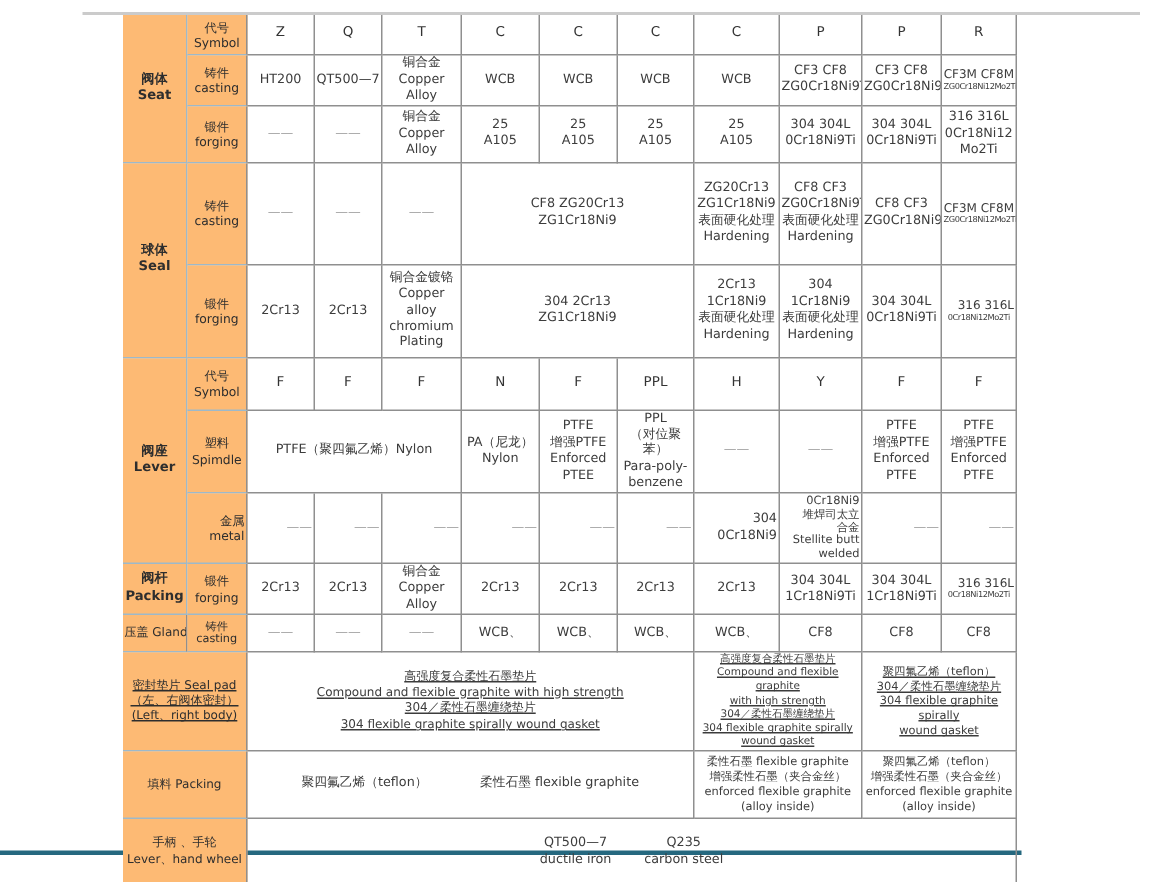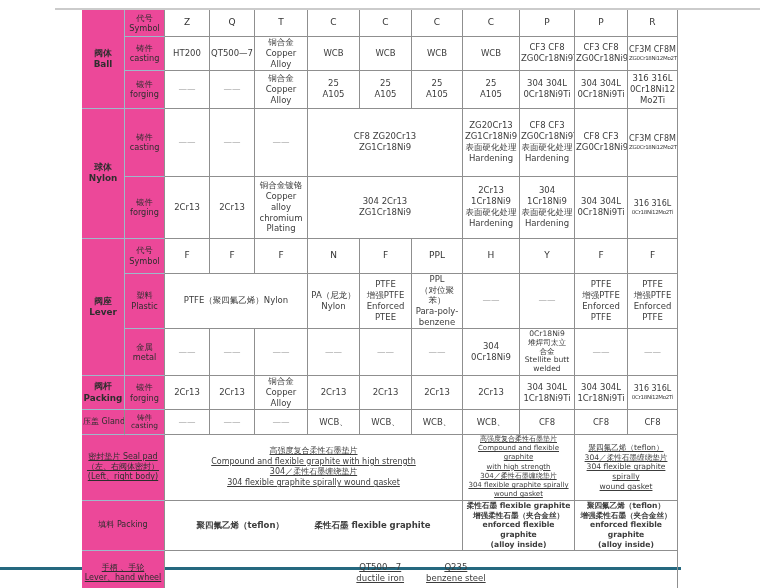--- a/index.html
+++ b/index.html
@@ -2,33 +2,33 @@
 <html><head>
 <meta charset="utf-8">
 <style>
   html,body{margin:0;padding:0;}
   body{width:778px;height:588px;background:#ffffff;font-family:"DejaVu Sans","Liberation Sans",sans-serif;color:#3c3c3c;}
   .page{position:relative;width:778px;height:588px;background:#ffffff;overflow:hidden;}
   .topline{position:absolute;left:55px;top:8px;width:705px;height:2px;background:#cbcbcb;}
   .bottomline{position:absolute;left:0px;top:567px;width:681px;height:3px;background:#25687f;}
   table.mat{position:absolute;left:82px;top:10px;width:596px;border-collapse:separate;border-spacing:0;table-layout:fixed;}
   td{padding:0 1px;text-align:center;vertical-align:middle;font-size:8.5px;line-height:1.28;white-space:pre-line;overflow:hidden;border-right:1px solid #8f8f8f;border-bottom:1px solid #8f8f8f;}
-  td.lab,td.grp{background:#ec4899;border-right:1px solid #9db9ca;border-bottom:1px solid #9db9ca;color:#2e2e2e;}
+  td.lab,td.grp{background:#fdba74;border-right:1px solid #9db9ca;border-bottom:1px solid #9db9ca;color:#2e2e2e;}
   td.lab{border-right:1px solid #8f8f8f;font-size:8.2px;}
   td.grp{font-weight:bold;font-size:8.8px;}
   td.grp.wide{font-weight:normal;font-size:8px;border-right:1px solid #8f8f8f;}
   td.hdr{font-size:9px;color:#333;}
   tr.r1 td{height:26px;} tr.r2 td{height:30px;} tr.r3 td{height:37px;}
   tr.r4 td{height:67px;} tr.r5 td{height:61px;} tr.r6 td{height:34px;}
-  tr.r7 td{height:49px;} tr.r8 td{height:46px;} tr.r9 td{height:33px;}
-  tr.r10 td{height:24px;} tr.r11 td{height:59px;text-decoration:underline;} tr.r12 td{height:44px;font-weight:bold;}
-  tr.r13 td{height:36px;border-bottom:none;text-decoration:underline;}
+  tr.r7 td{height:49px;} tr.r8 td{height:46px;text-align:right;} tr.r9 td{height:33px;}
+  tr.r10 td{height:24px;} tr.r11 td{height:59px;text-decoration:underline;} tr.r12 td{height:44px;}
+  tr.r13 td{height:36px;border-bottom:none;}
   td.dash{color:#a5a5a5;}
   td.nowrp{white-space:nowrap;}
-  .sm-main{display:block;font-size:8px;line-height:1.25;}
+  .sm-main{display:block;font-size:8px;line-height:1.25;text-align:right;}
   .sm-sub{display:block;font-size:5.5px;letter-spacing:-0.3px;line-height:1.3;}
   td.tight{font-size:7.6px;line-height:1.16;}
   td.cnds{font-size:7px;line-height:1.32;}
   td.med{font-size:7.6px;line-height:1.3;}
   td.sealL{font-size:8px;line-height:1.35;}
   .flexrow{display:flex;align-items:center;justify-content:center;width:100%;}
   .flexrow.spread{justify-content:space-evenly;}
   .flexrow .blk{white-space:pre-line;text-align:center;font-size:8.5px;line-height:1.3;}
   .gap{width:22px;}
 </style>
@@ -51,21 +51,21 @@
         <col style="width:51px">
       <col style="width:57px">
         <col style="width:55px">
         <col style="width:53px">
         <col style="width:50px">
     </colgroup>
 
     <tbody>
         <tr class="r1">
       <td class="grp" rowspan="3">阀体
-Ball</td>
+Seat</td>
       <td class="lab">代号
 Symbol</td>
       <td class="hdr">Z</td>
       <td class="hdr">Q</td>
       <td class="hdr">T</td>
       <td class="hdr">C</td>
       <td class="hdr">C</td>
       <td class="hdr">C</td>
       <td class="hdr">C</td>
       <td class="hdr">P</td>
@@ -110,21 +110,21 @@
 0Cr18Ni9Ti</td>
       <td>304 304L
 0Cr18Ni9Ti</td>
       <td>316 316L
 0Cr18Ni12
 Mo2Ti</td>
     </tr>
 
     <tr class="r4">
       <td class="grp" rowspan="2">球体
-Nylon</td>
+Seal</td>
       <td class="lab">铸件
 casting</td>
       <td class="dash">——</td>
       <td class="dash">——</td>
       <td class="dash">——</td>
       <td colspan="3">CF8 ZG20Cr13
 ZG1Cr18Ni9</td>
       <td>ZG20Cr13
 ZG1Cr18Ni9
 表面硬化处理
@@ -174,21 +174,21 @@
       <td class="hdr">F</td>
       <td class="hdr">PPL</td>
       <td class="hdr">H</td>
       <td class="hdr">Y</td>
       <td class="hdr">F</td>
       <td class="hdr">F</td>
     </tr>
 
     <tr class="r7">
       <td class="lab">塑料
-Plastic</td>
+Spimdle</td>
       <td colspan="3">PTFE（聚四氟乙烯）Nylon</td>
       <td>PA（尼龙）
 Nylon</td>
       <td>PTFE
 增强PTFE
 Enforced
 PTEE</td>
       <td>PPL
 （对位聚苯）
 Para-poly-
@@ -300,19 +300,19 @@
 
     <tr class="r13">
       <td class="grp wide" colspan="2">手柄 、手轮
 Lever、hand wheel</td>
       <td colspan="10">
         <div class="flexrow">
           <span class="blk">QT500—7
 ductile iron</span>
           <span class="gap"></span>
           <span class="blk">Q235
-benzene steel</span>
+carbon steel</span>
         </div>
       </td>
     </tr>
   </tbody>
     </table>
 </div>
 
 </body></html>

